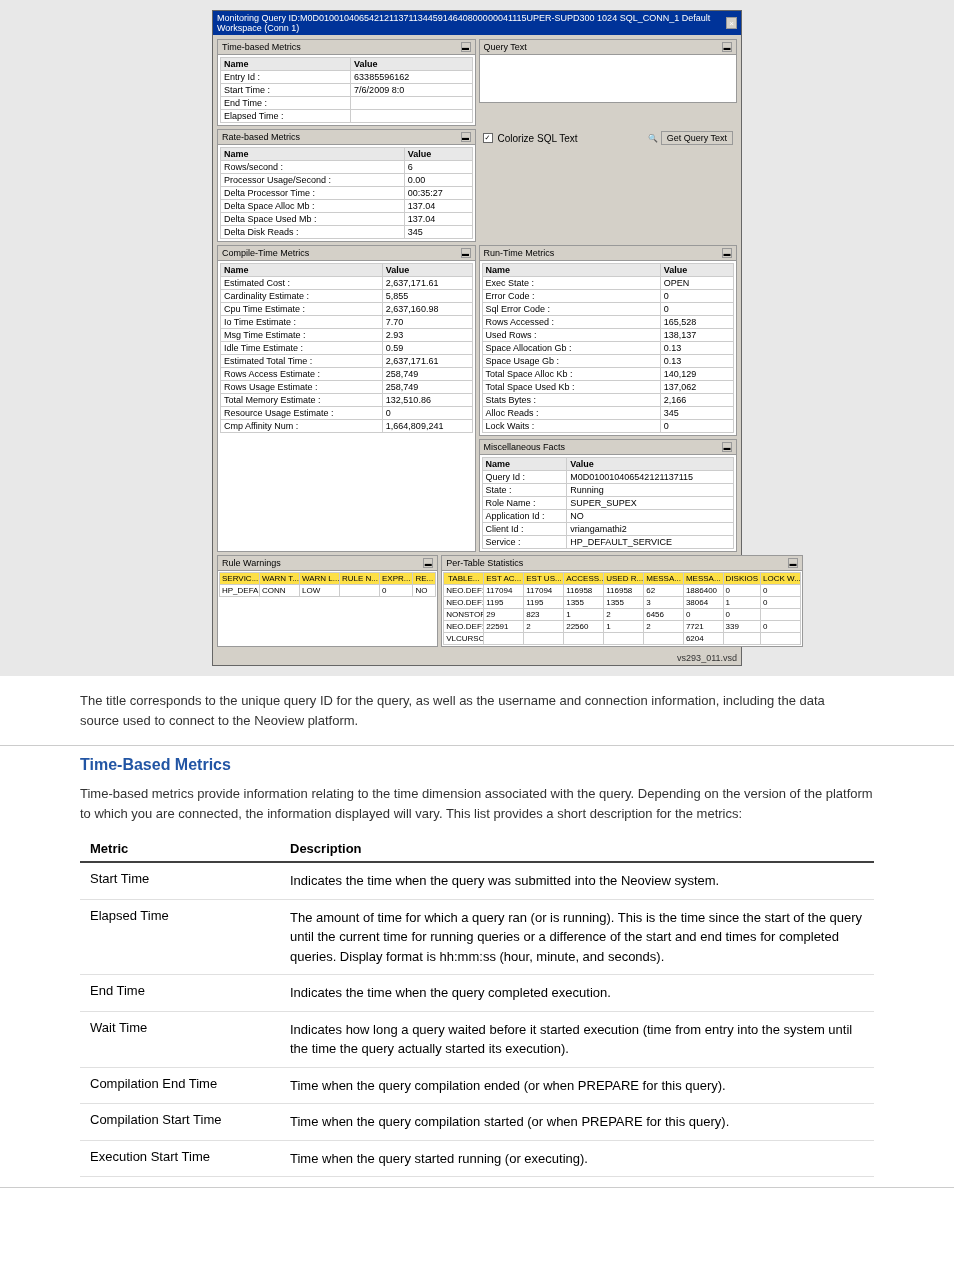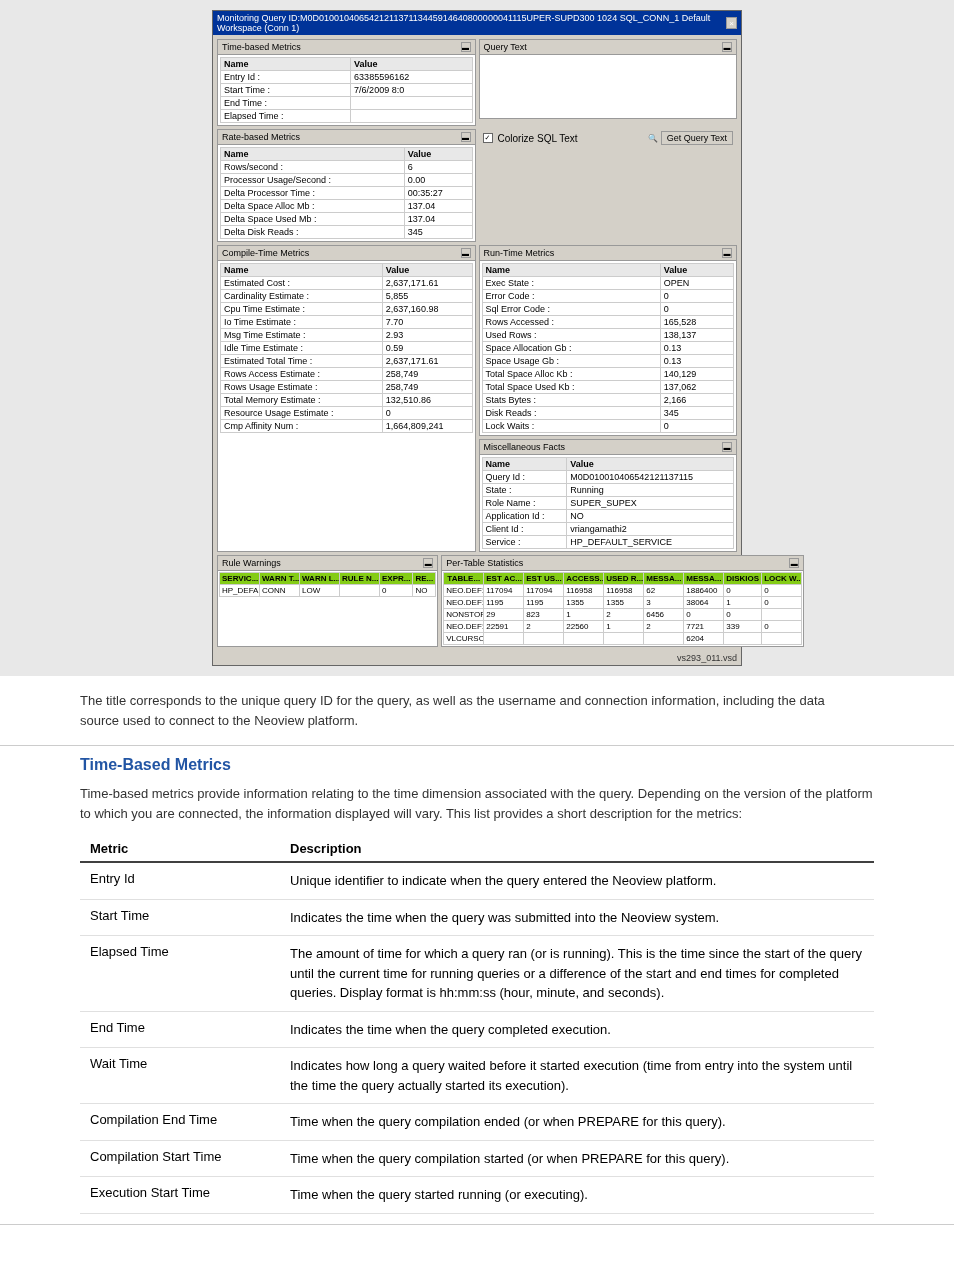--- a/index.html
+++ b/index.html
@@ -181,21 +181,21 @@
       color: #555;
       border-top: 1px solid #ccc;
       margin-top: 10px;
     }
 
     .small-panel {
       padding: 2px;
     }
 
     .query-text-panel {
-      height: 80px;
+      height: 64px;
       background: #fff;
     }
 
     .warning-row {
       display: grid;
       grid-template-columns: 3fr 2fr;
       gap: 3px;
       grid-column: 1 / -1;
     }
 
@@ -212,22 +212,22 @@
 
     .mini-grid th, .mini-grid td {
       border: 1px solid #ccc;
       padding: 1px 2px;
       white-space: nowrap;
       overflow: hidden;
       max-width: 40px;
     }
 
     .mini-grid th {
-      background: #84cc16;
-      font-weight: bold;
+      background: #fde047;
+      font-weight: normal;
     }
 
     .colorize-bar {
       display: flex;
       align-items: center;
       gap: 5px;
       padding: 2px 4px;
     }
 
     .checkbox-small {
@@ -472,21 +472,21 @@
                 </tr>
               <tr>
                   <td>Total Space Used Kb :</td>
                   <td>137,062</td>
                 </tr>
               <tr>
                   <td>Stats Bytes :</td>
                   <td>2,166</td>
                 </tr>
               <tr>
-                  <td>Disk Reads :</td>
+                  <td>Alloc Reads :</td>
                   <td>345</td>
                 </tr>
               <tr>
                   <td>Lock Waits :</td>
                   <td>0</td>
                 </tr>
             </tbody>
           </table>
         </div>
       </div>
@@ -663,24 +663,20 @@
 
 <div class="metrics-table-container">
   <table class="metrics-table">
     <thead>
       <tr>
         <th>Metric</th>
         <th>Description</th>
       </tr>
     </thead>
     <tbody id="metrics-tbody">
-    <tr>
-          <td>Entry Id</td>
-          <td>Unique identifier to indicate when the query entered the Neoview platform.</td>
-        </tr>
         <tr>
           <td>Start Time</td>
           <td>Indicates the time when the query was submitted into the Neoview system.</td>
         </tr>
         <tr>
           <td>Elapsed Time</td>
           <td>The amount of time for which a query ran (or is running). This is the time since the start of the query until the current time for running queries or a difference of the start and end times for completed queries. Display format is hh:mm:ss (hour, minute, and seconds).</td>
         </tr>
         <tr>
           <td>End Time</td>

